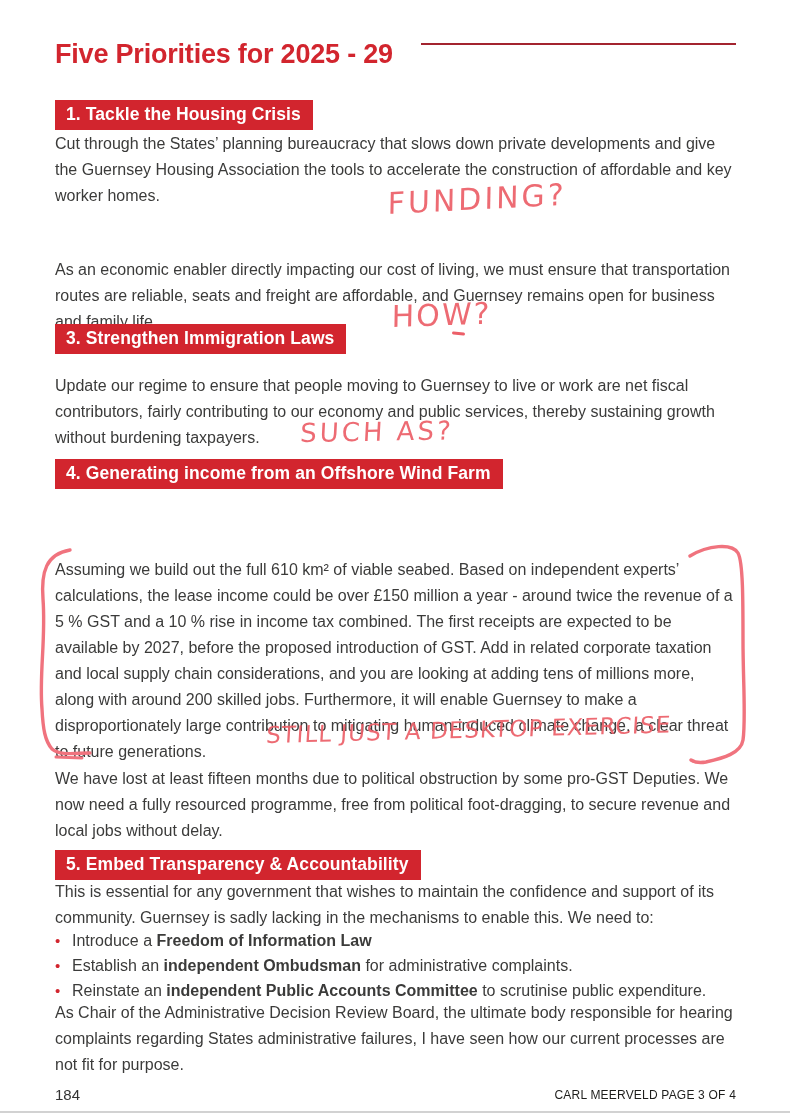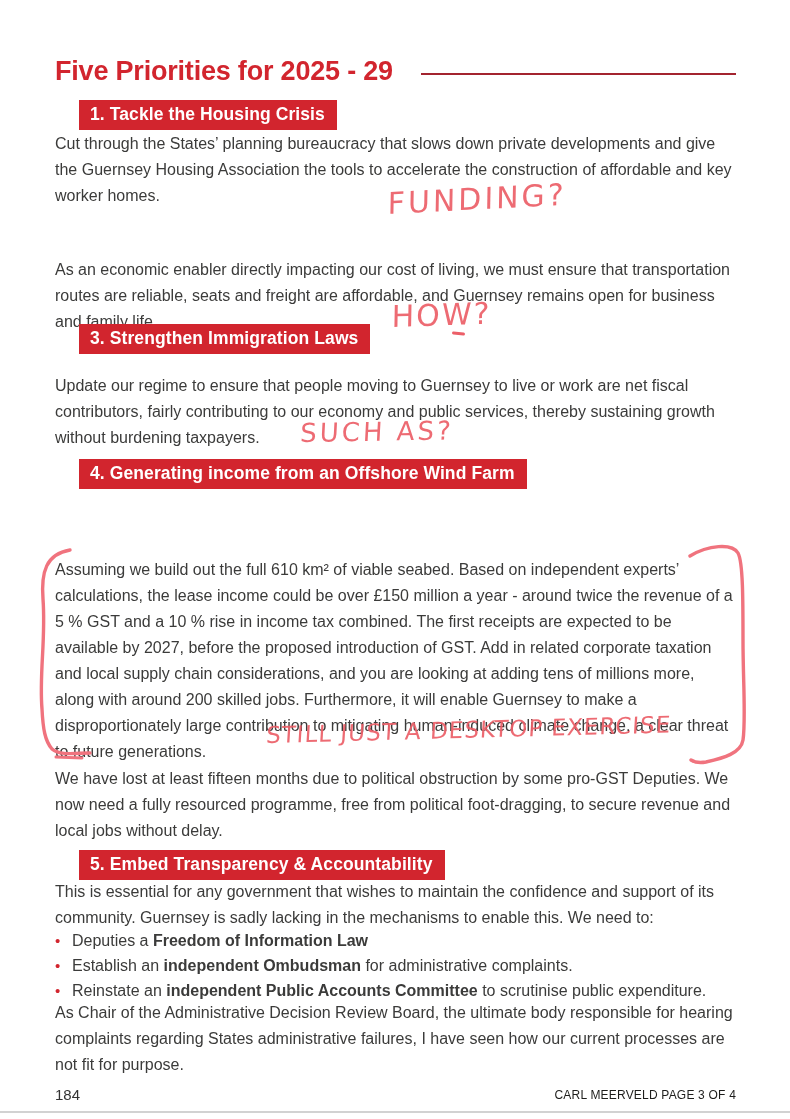--- a/index.html
+++ b/index.html
@@ -8,26 +8,26 @@
     --handwriting-red:#ec5f68;
     --bracket-red:#f0737e;
     --body-text:#3b3b3a;
     --footer-text:#1d1d1b;
   }
   html,body{margin:0;padding:0;}
   body{background:#ffffff;font-family:"Liberation Sans",sans-serif;}
   .page{position:relative;width:790px;height:1119px;background:#ffffff;overflow:hidden;}
   .abs{position:absolute;left:55px;width:681px;}
 
-  .title-row{display:flex;align-items:center;gap:28px;top:56px;}
+  .title-row{display:flex;gap:28px;top:39px;}
   .page-title{margin:0;font-size:27px;font-weight:bold;color:var(--accent-red);letter-spacing:-0.2px;white-space:nowrap;}
   .title-rule{flex:1;height:2px;background:var(--rule-red);margin-top:4px;}
 
   .badge{display:inline-block;background:var(--accent-red);color:#ffffff;
-         font-size:17.5px;font-weight:bold;padding:4px 12px 5px 11px;letter-spacing:0.1px;margin-left:24px;}
+         font-size:17.5px;font-weight:bold;padding:4px 12px 5px 11px;letter-spacing:0.1px;}
 
   .body-p{margin:0;font-size:16px;line-height:26px;color:var(--body-text);}
 
   .bullet-row{display:flex;font-size:16px;line-height:25px;color:var(--body-text);}
   .bullet-row .dot{color:var(--accent-red);width:17px;flex:0 0 17px;font-size:15px;}
   .bullet-row strong{font-weight:bold;}
 
   .footer-row{display:flex;justify-content:space-between;align-items:center;top:1086px;}
   .page-number{font-size:15px;color:#333333;}
   .footer-credit{font-size:12px;color:var(--footer-text);letter-spacing:0.2px;}
@@ -76,21 +76,21 @@
   <p class="abs body-p" style="top:766px">We have lost at least fifteen months due to political obstruction by some pro-GST Deputies. We now need a fully resourced programme, free from political foot-dragging, to secure revenue and local jobs without delay.</p>
 
   <div class="abs" style="top:850px">
     <span class="badge">5. Embed Transparency &amp; Accountability</span>
   </div>
   <p class="abs body-p" style="top:879px">This is essential for any government that wishes to maintain the confidence and support of its community. Guernsey is sadly lacking in the mechanisms to enable this. We need to:</p>
 
   <div class="abs" style="top:928px">
     <div class="bullet-row">
       <span class="dot">•</span>
-      <span><span>Deputies a </span><strong>Freedom of Information Law</strong><span></span></span>
+      <span><span>Introduce a </span><strong>Freedom of Information Law</strong><span></span></span>
     </div>
     <div class="bullet-row">
       <span class="dot">•</span>
       <span><span>Establish an </span><strong>independent Ombudsman</strong><span> for administrative complaints.</span></span>
     </div>
     <div class="bullet-row">
       <span class="dot">•</span>
       <span><span>Reinstate an </span><strong>independent Public Accounts Committee</strong><span> to scrutinise public expenditure.</span></span>
     </div>
   </div>

